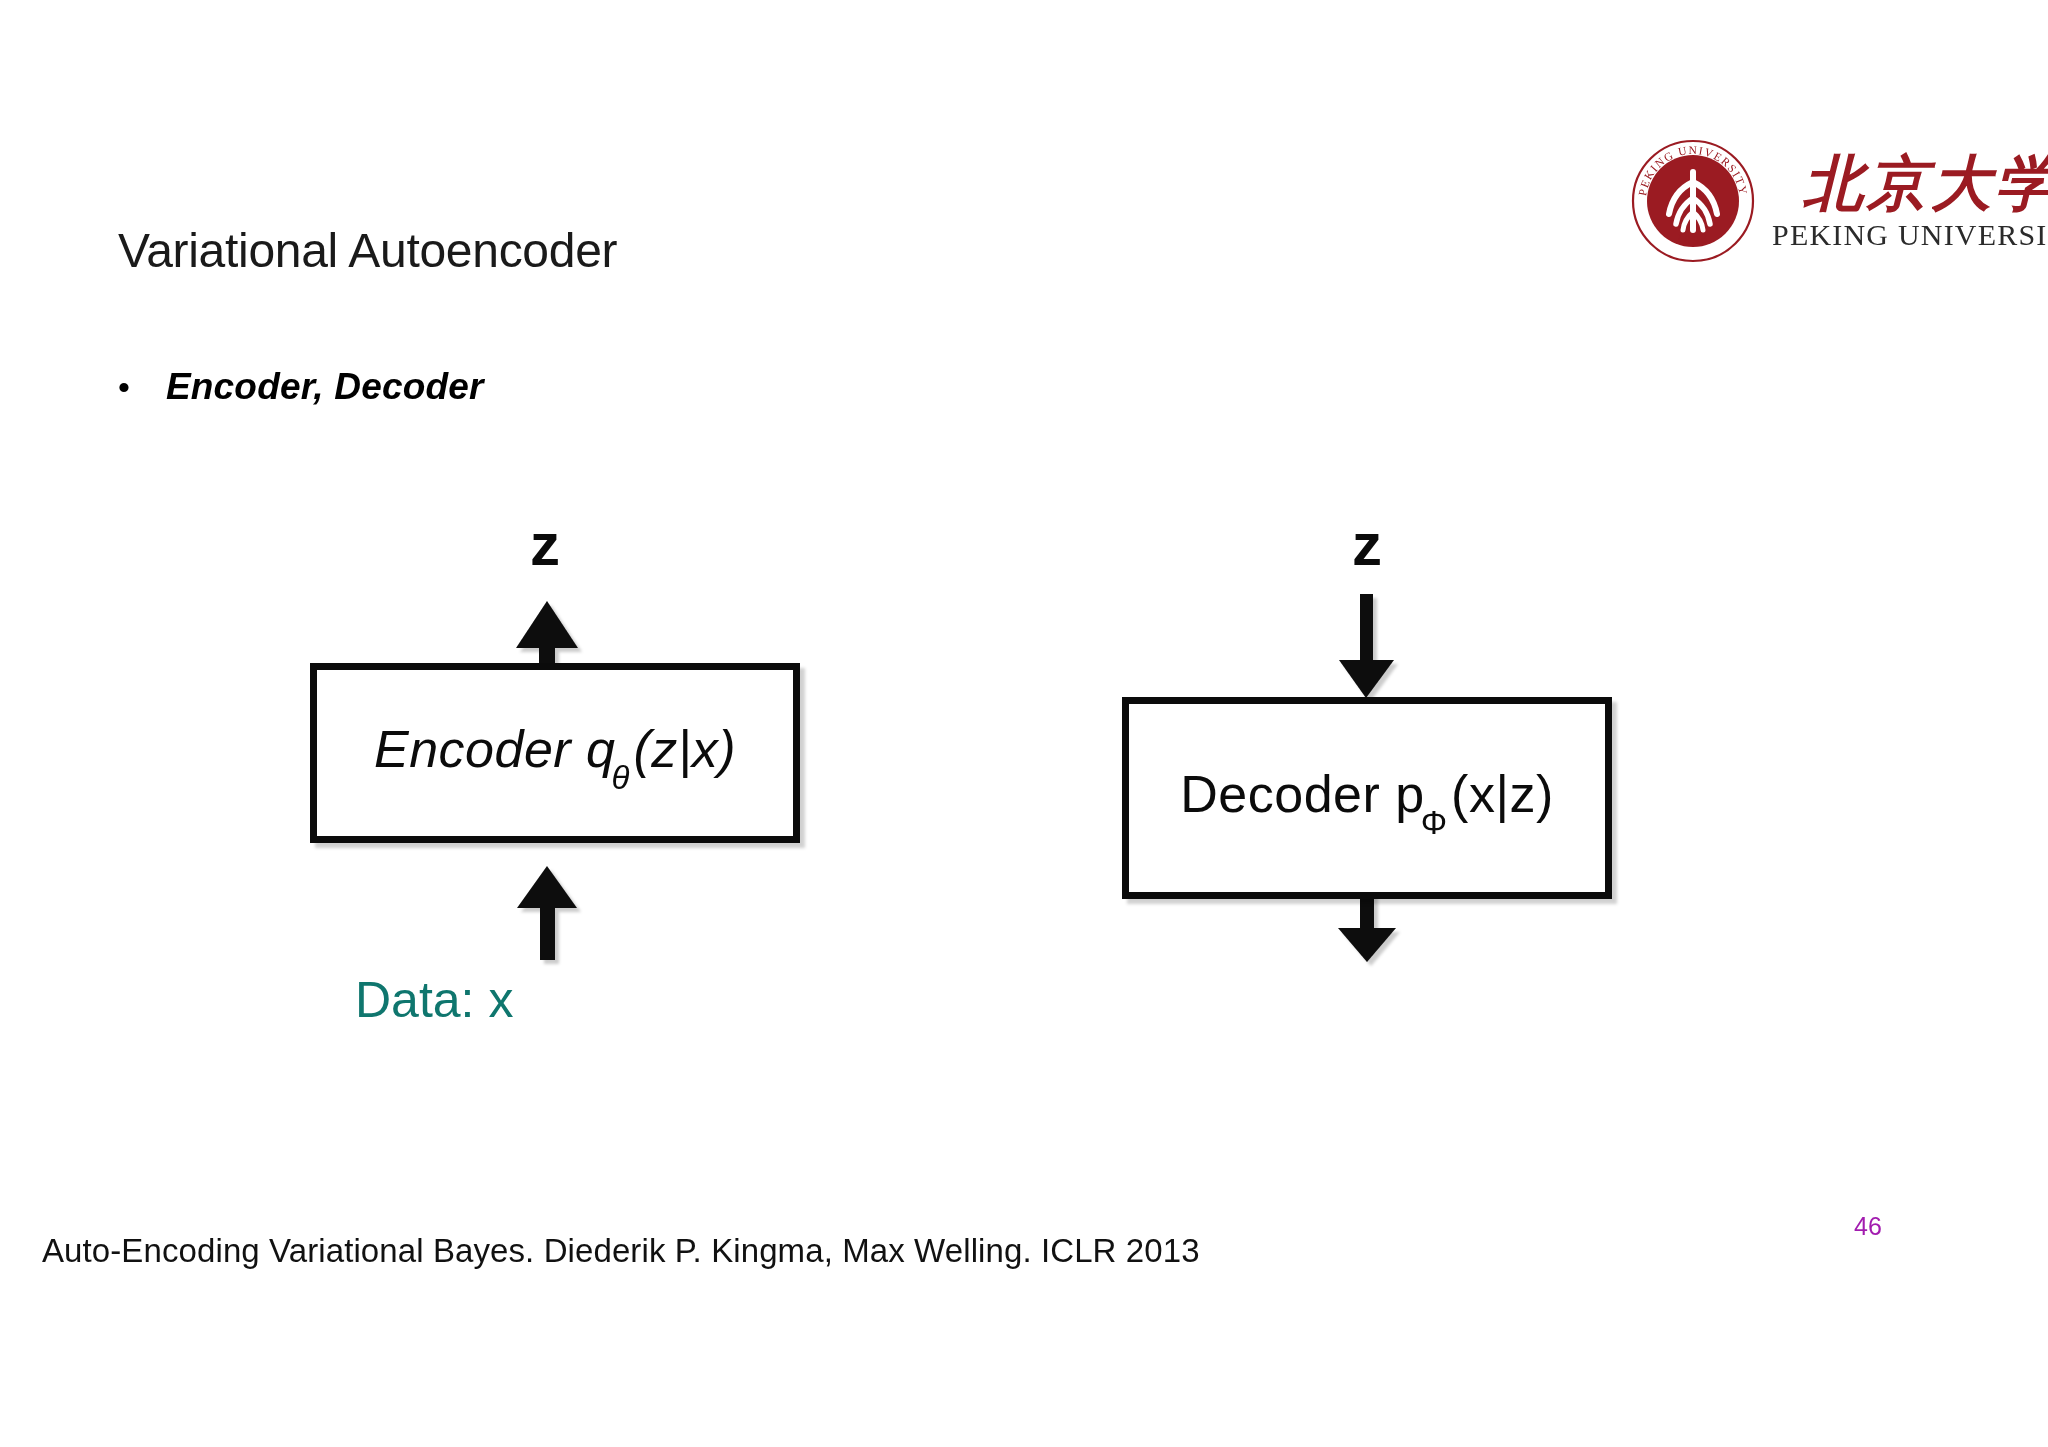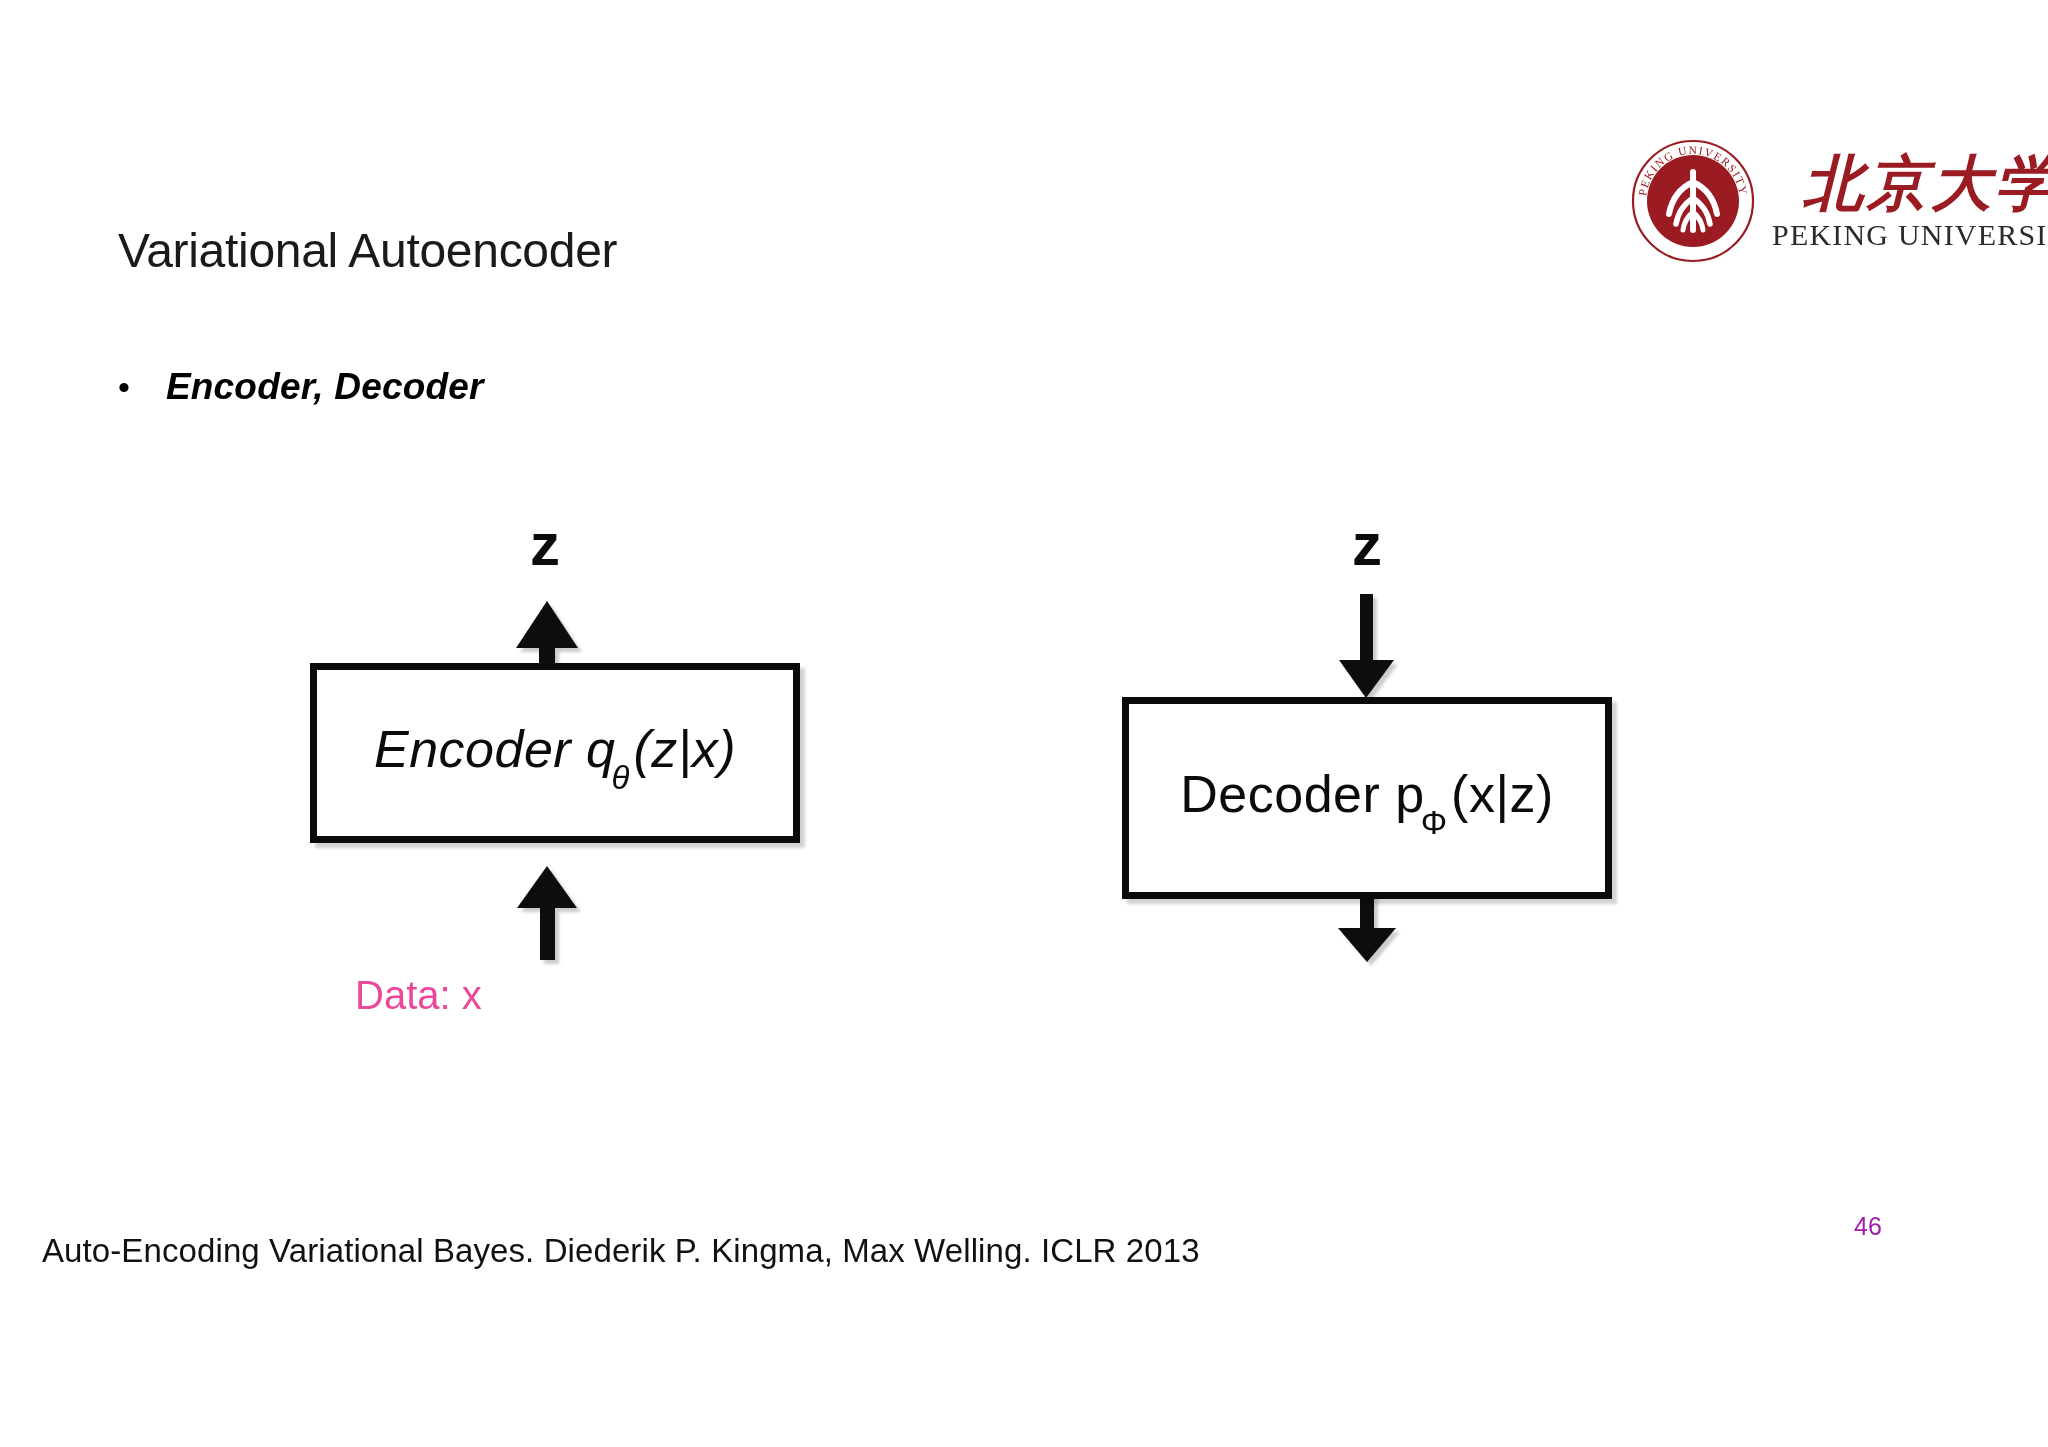--- a/index.html
+++ b/index.html
@@ -93,23 +93,23 @@
     color: #0b0b0b;
     text-align: center;
     line-height: 1;
     white-space: nowrap;
   }
   .z-enc { left: 505px; top: 515px; width: 80px; }
   .z-dec { left: 1327px; top: 515px; width: 80px; }
 
   .io-label {
     position: absolute;
-    font-size: 40px;
-    font-weight: 400;
-    color: #ec4899;
+    font-size: 50px;
+    font-weight: 400;
+    color: #0f766e;
     white-space: nowrap;
     line-height: 1;
   }
   .data-label { left: 355px; top: 975px; }
   .recon-label { left: 940px; top: 975px; }
 
   .arrow-svg { position: absolute; left: 0; top: 0; overflow: visible; }
 
   
   .citation {

